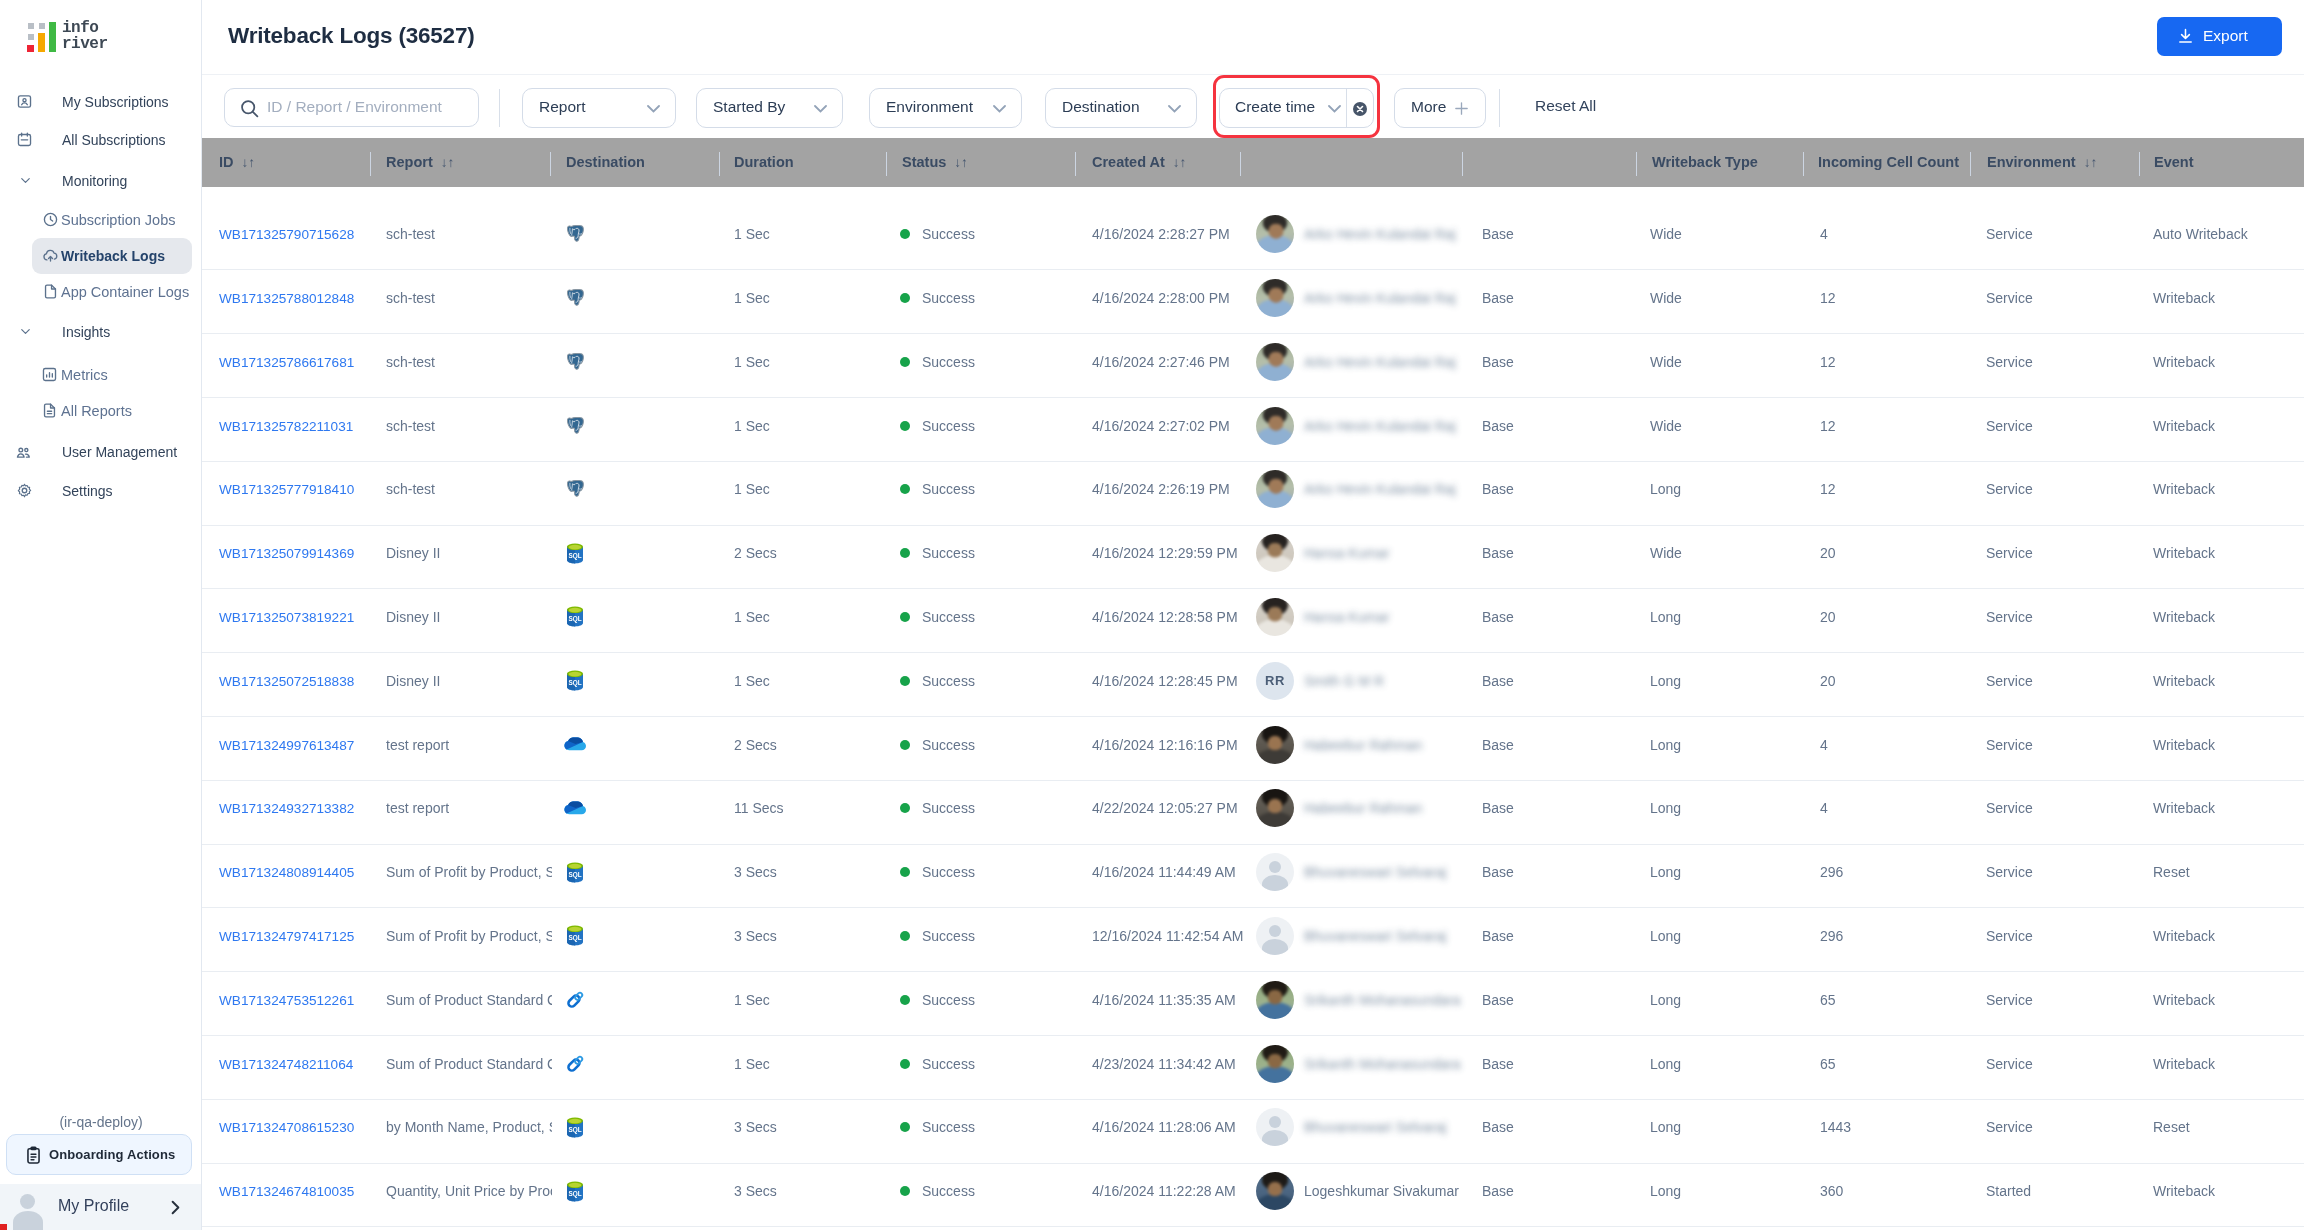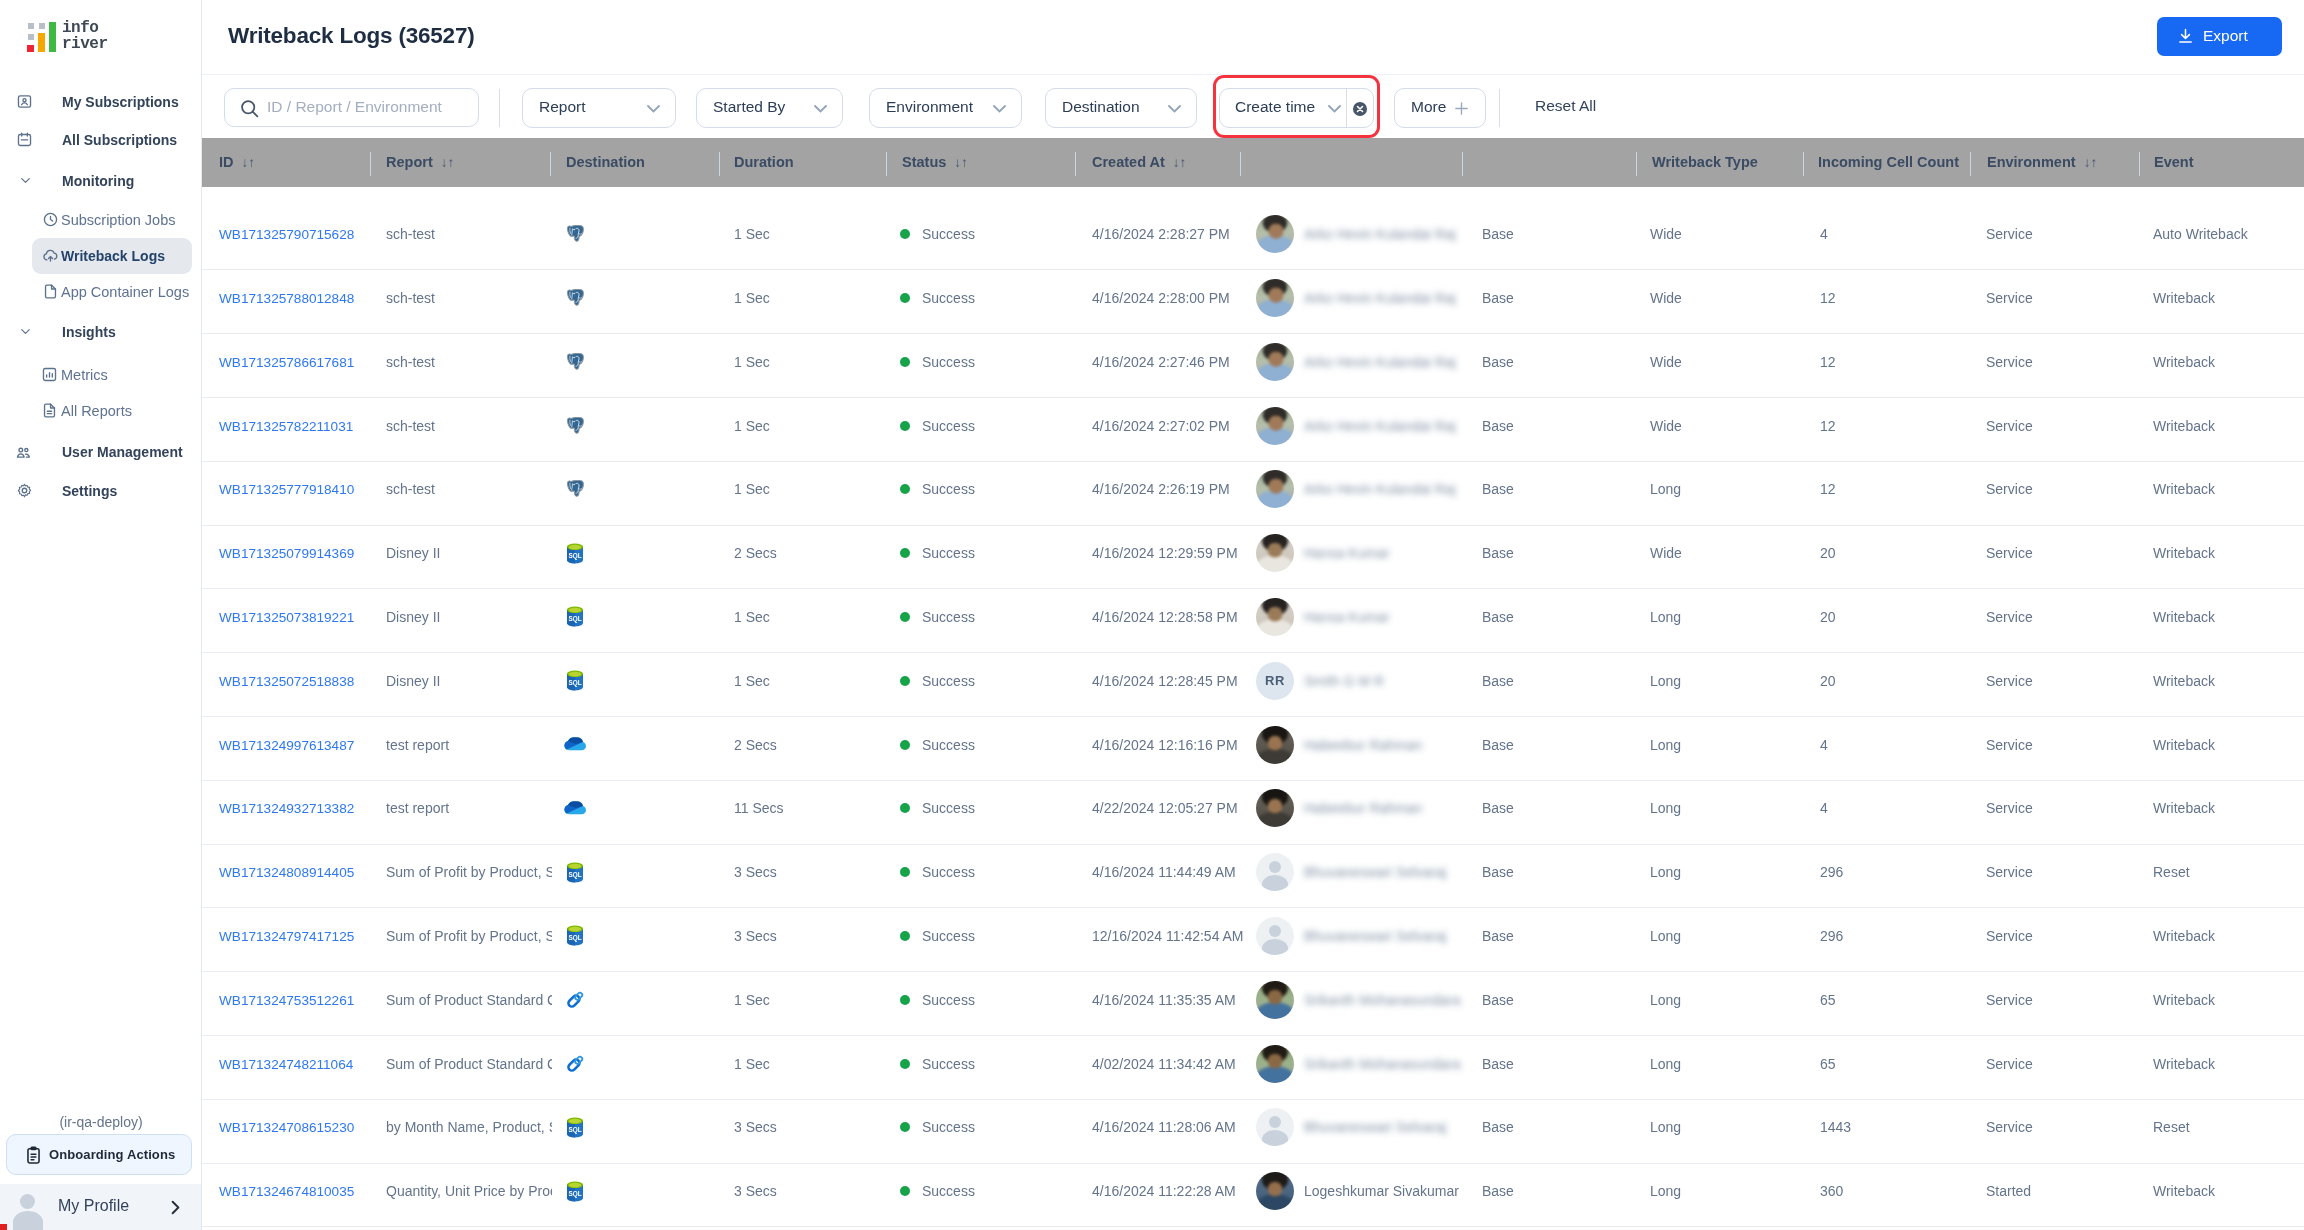--- a/index.html
+++ b/index.html
@@ -1,21 +1,21 @@
 <!DOCTYPE html>
 <html><head><meta charset="utf-8"><style>
 * { margin:0; padding:0; box-sizing:border-box; }
 html,body { width:2304px; height:1230px; overflow:hidden; font-family:"Liberation Sans",sans-serif; background:#fff; }
 #app { position:relative; width:2304px; height:1230px; }
 
 
 #side { position:absolute; left:0; top:0; width:202px; height:1230px; background:#fff; border-right:1px solid #e2e8f0; z-index:20; }
 .nicon { position:absolute; z-index:2; }
 .nav { position:absolute; font-size:14px; color:#33415c; white-space:nowrap; z-index:2; }
-.nav.b { font-weight:bold; color:#32435a;padding-left:21px; }
+.nav.b { font-weight:normal; color:#32435a;padding-left:21px; }
 .nav.sub { color:#5e7291; font-size:14.5px; }
 #selpill { position:absolute; left:32px; top:238px; width:160px; height:36px; background:#e5e8ed; border-radius:9px; z-index:1; }
 .logo-sq { position:absolute; }
 #logotxt { position:absolute; left:62px; top:20px; font-family:"Liberation Mono",monospace; font-weight:bold; font-size:16px; line-height:16px; color:#3d4854; letter-spacing:-0.5px; }
 #deploy { position:absolute; left:0; top:1114px; width:202px; text-align:center; font-size:14px; color:#64748b; }
 #onboard { position:absolute; left:6px; top:1134px; width:186px; height:41px; background:#eff6ff; border:1.5px solid #cfe0f5; border-radius:10px; }
 #onboard span { position:absolute; left:42px; top:12px; font-size:13px; font-weight:bold; color:#1f2937; letter-spacing:0.1px; white-space:nowrap; }
 #profile { position:absolute; left:0; top:1184px; width:201px; height:46px; background:#f1f5f9; }
 #profile .txt { position:absolute; left:58px; top:13px; font-size:16px; font-weight:500; color:#33415c; }
 .ph-h, .ph-b { position:absolute; background:#c9d2dc; }
@@ -463,21 +463,21 @@
       <span class="cell rep" style="left:184px">Sum of Product Standard Co</span>
       <svg width="21" height="21" viewBox="0 0 24 24" style="position:absolute;left:363px;top:17.0px">
 <g transform="rotate(-45 12 12)">
 <rect x="2.2" y="8.1" width="14.6" height="7.8" rx="3.9" fill="none" stroke="#0e6fd0" stroke-width="2.9"></rect>
 <rect x="12.6" y="9.4" width="9.2" height="5.2" rx="2.6" fill="none" stroke="#2d9ae3" stroke-width="2.1"></rect>
 </g>
 </svg>
       <span class="cell" style="left:532px">1 Sec</span>
       <span class="dot"></span>
       <span class="cell" style="left:720px">Success</span>
-      <span class="cell" style="left:890px">4/02/2024 11:34:42 AM</span>
+      <span class="cell" style="left:890px">4/23/2024 11:34:42 AM</span>
       <span class="av avd"></span>
       <span class="cell bl" style="left:1102px">Srikanth Mohanasundara</span>
       <span class="cell" style="left:1280px">Base</span>
       <span class="cell" style="left:1448px">Long</span>
       <span class="cell" style="left:1618px">65</span>
       <span class="cell" style="left:1784px">Service</span>
       <span class="cell" style="left:1951px">Writeback</span>
     </div>
 <div class="row" style="top:1099.8px">
       <span class="cell id" style="left:17px">WB171324708615230</span>

